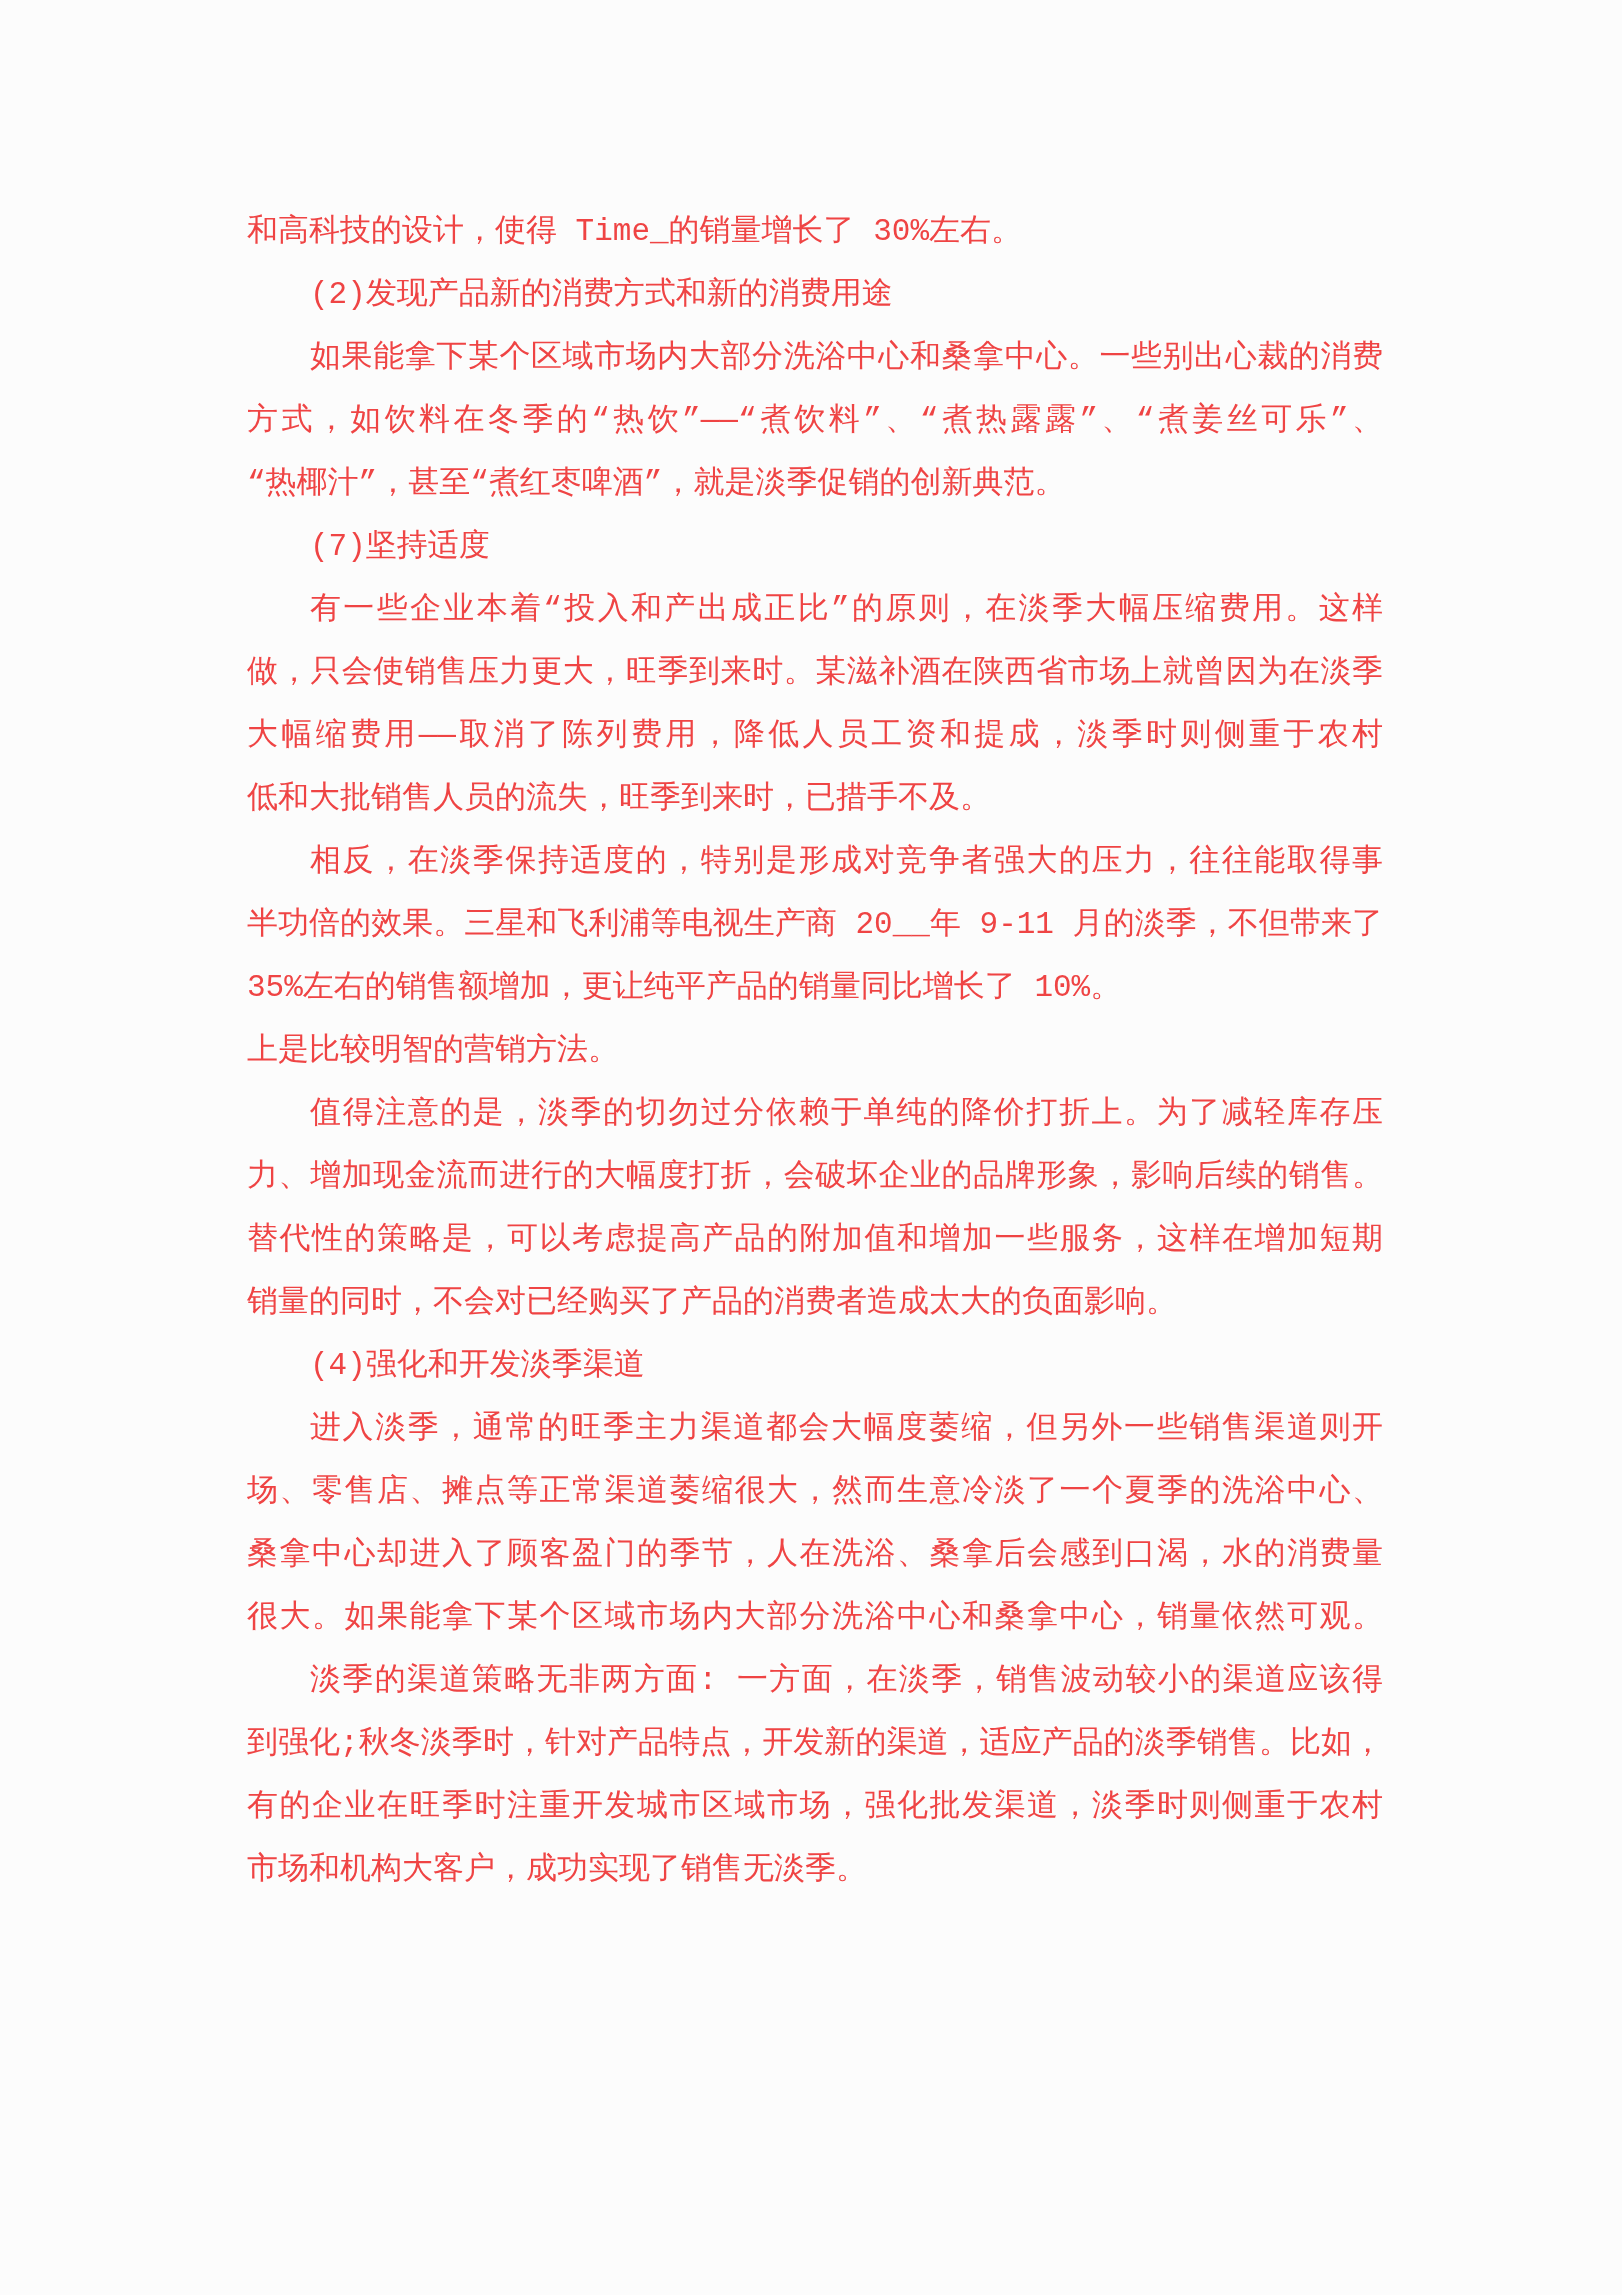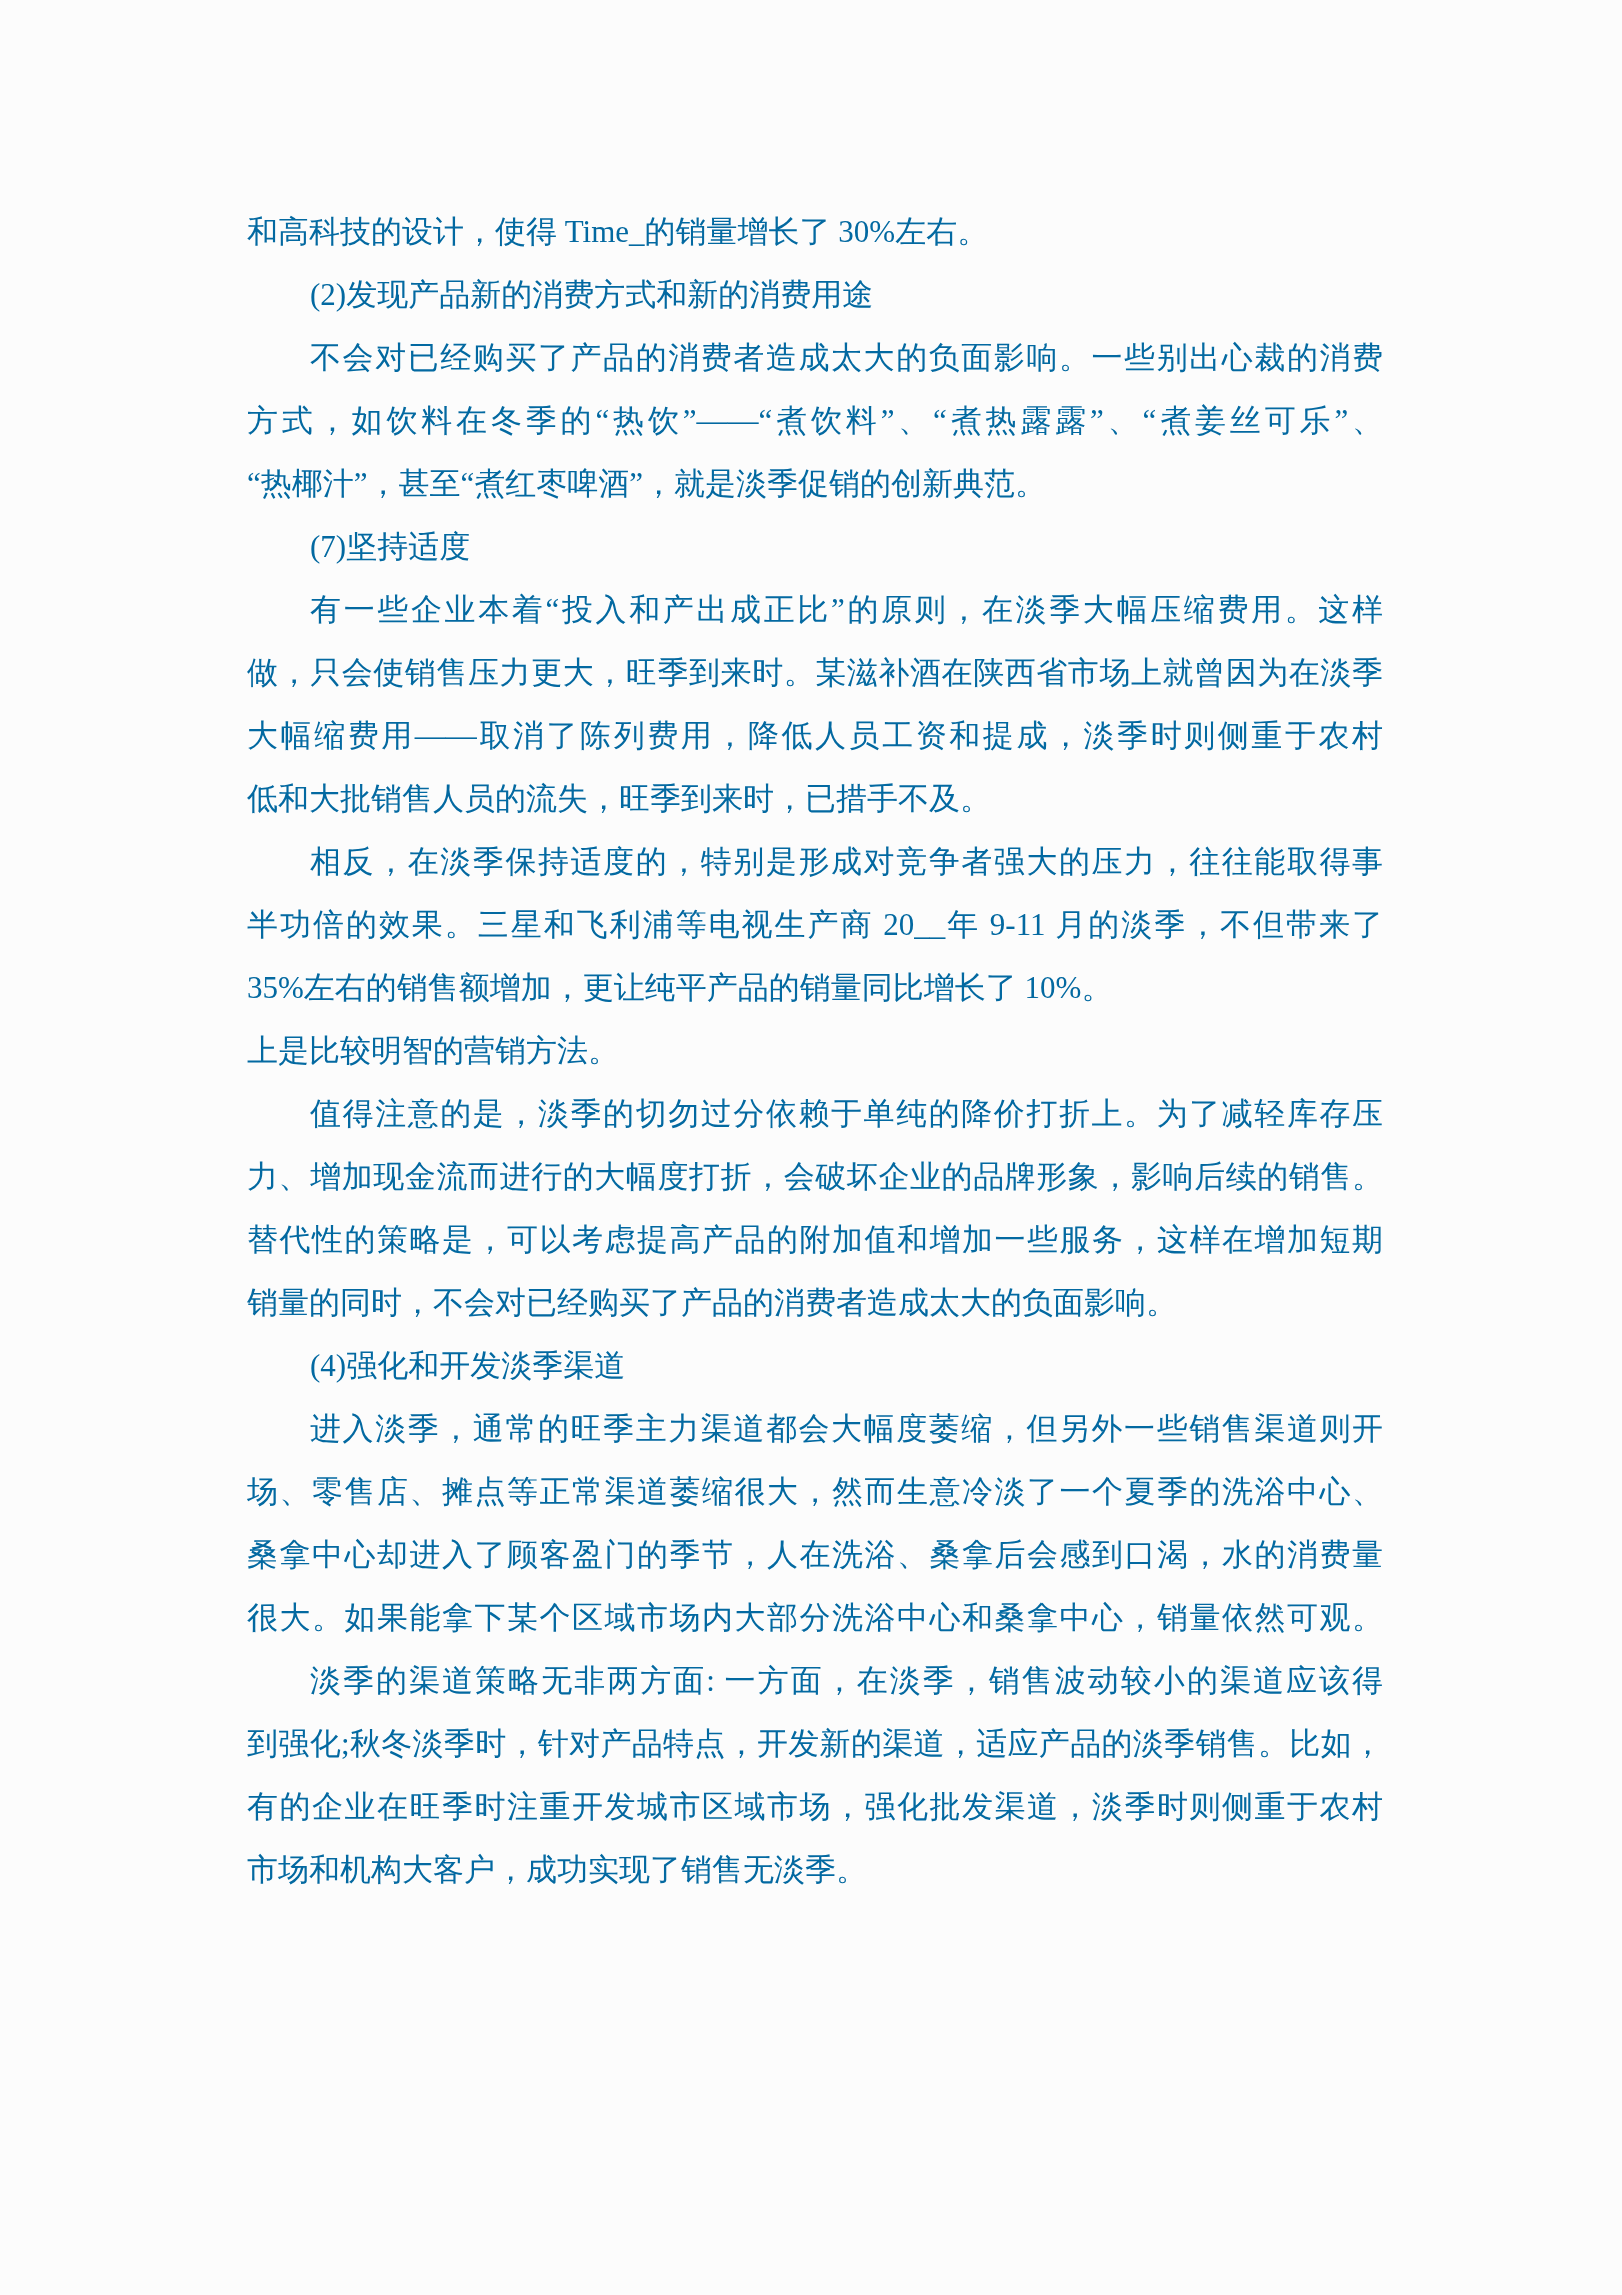--- a/index.html
+++ b/index.html
@@ -22,43 +22,44 @@
   .text-block {
     position: absolute;
     left: 247px;
     top: 200px;
     width: 1136px;
   }
   .line {
     height: 63px;
     line-height: 63px;
     font-size: 31px;
-    color: #0369a1;
+    color: #ef4444;
     letter-spacing: 0px;
     white-space: nowrap;
+    font-family: Liberation Mono, monospace;
   }
   .line.indent {
     text-indent: 63px;
   }
   .line.fill {
     white-space: normal;
     text-align: justify;
     text-align-last: justify;
     text-justify: inter-character;
     overflow: hidden;
   }
 </style>
 </head>
 <body>
 
 <div class="page">
   <div class="text-block" id="text-block">
       <div class="line">和高科技的设计，使得 Time_的销量增长了 30%左右。</div>
       <div class="line indent">(2)发现产品新的消费方式和新的消费用途</div>
-      <div class="line indent fill">不会对已经购买了产品的消费者造成太大的负面影响。一些别出心裁的消费</div>
+      <div class="line indent fill">如果能拿下某个区域市场内大部分洗浴中心和桑拿中心。一些别出心裁的消费</div>
       <div class="line fill">方式，如饮料在冬季的“热饮”——“煮饮料”、“煮热露露”、“煮姜丝可乐”、</div>
       <div class="line">“热椰汁”，甚至“煮红枣啤酒”，就是淡季促销的创新典范。</div>
       <div class="line indent">(7)坚持适度</div>
       <div class="line indent fill">有一些企业本着“投入和产出成正比”的原则，在淡季大幅压缩费用。这样</div>
       <div class="line fill">做，只会使销售压力更大，旺季到来时。某滋补酒在陕西省市场上就曾因为在淡季</div>
       <div class="line fill">大幅缩费用——取消了陈列费用，降低人员工资和提成，淡季时则侧重于农村</div>
       <div class="line">低和大批销售人员的流失，旺季到来时，已措手不及。</div>
       <div class="line indent fill">相反，在淡季保持适度的，特别是形成对竞争者强大的压力，往往能取得事</div>
       <div class="line fill">半功倍的效果。三星和飞利浦等电视生产商 20__年 9-11 月的淡季，不但带来了</div>
       <div class="line">35%左右的销售额增加，更让纯平产品的销量同比增长了 10%。</div>

